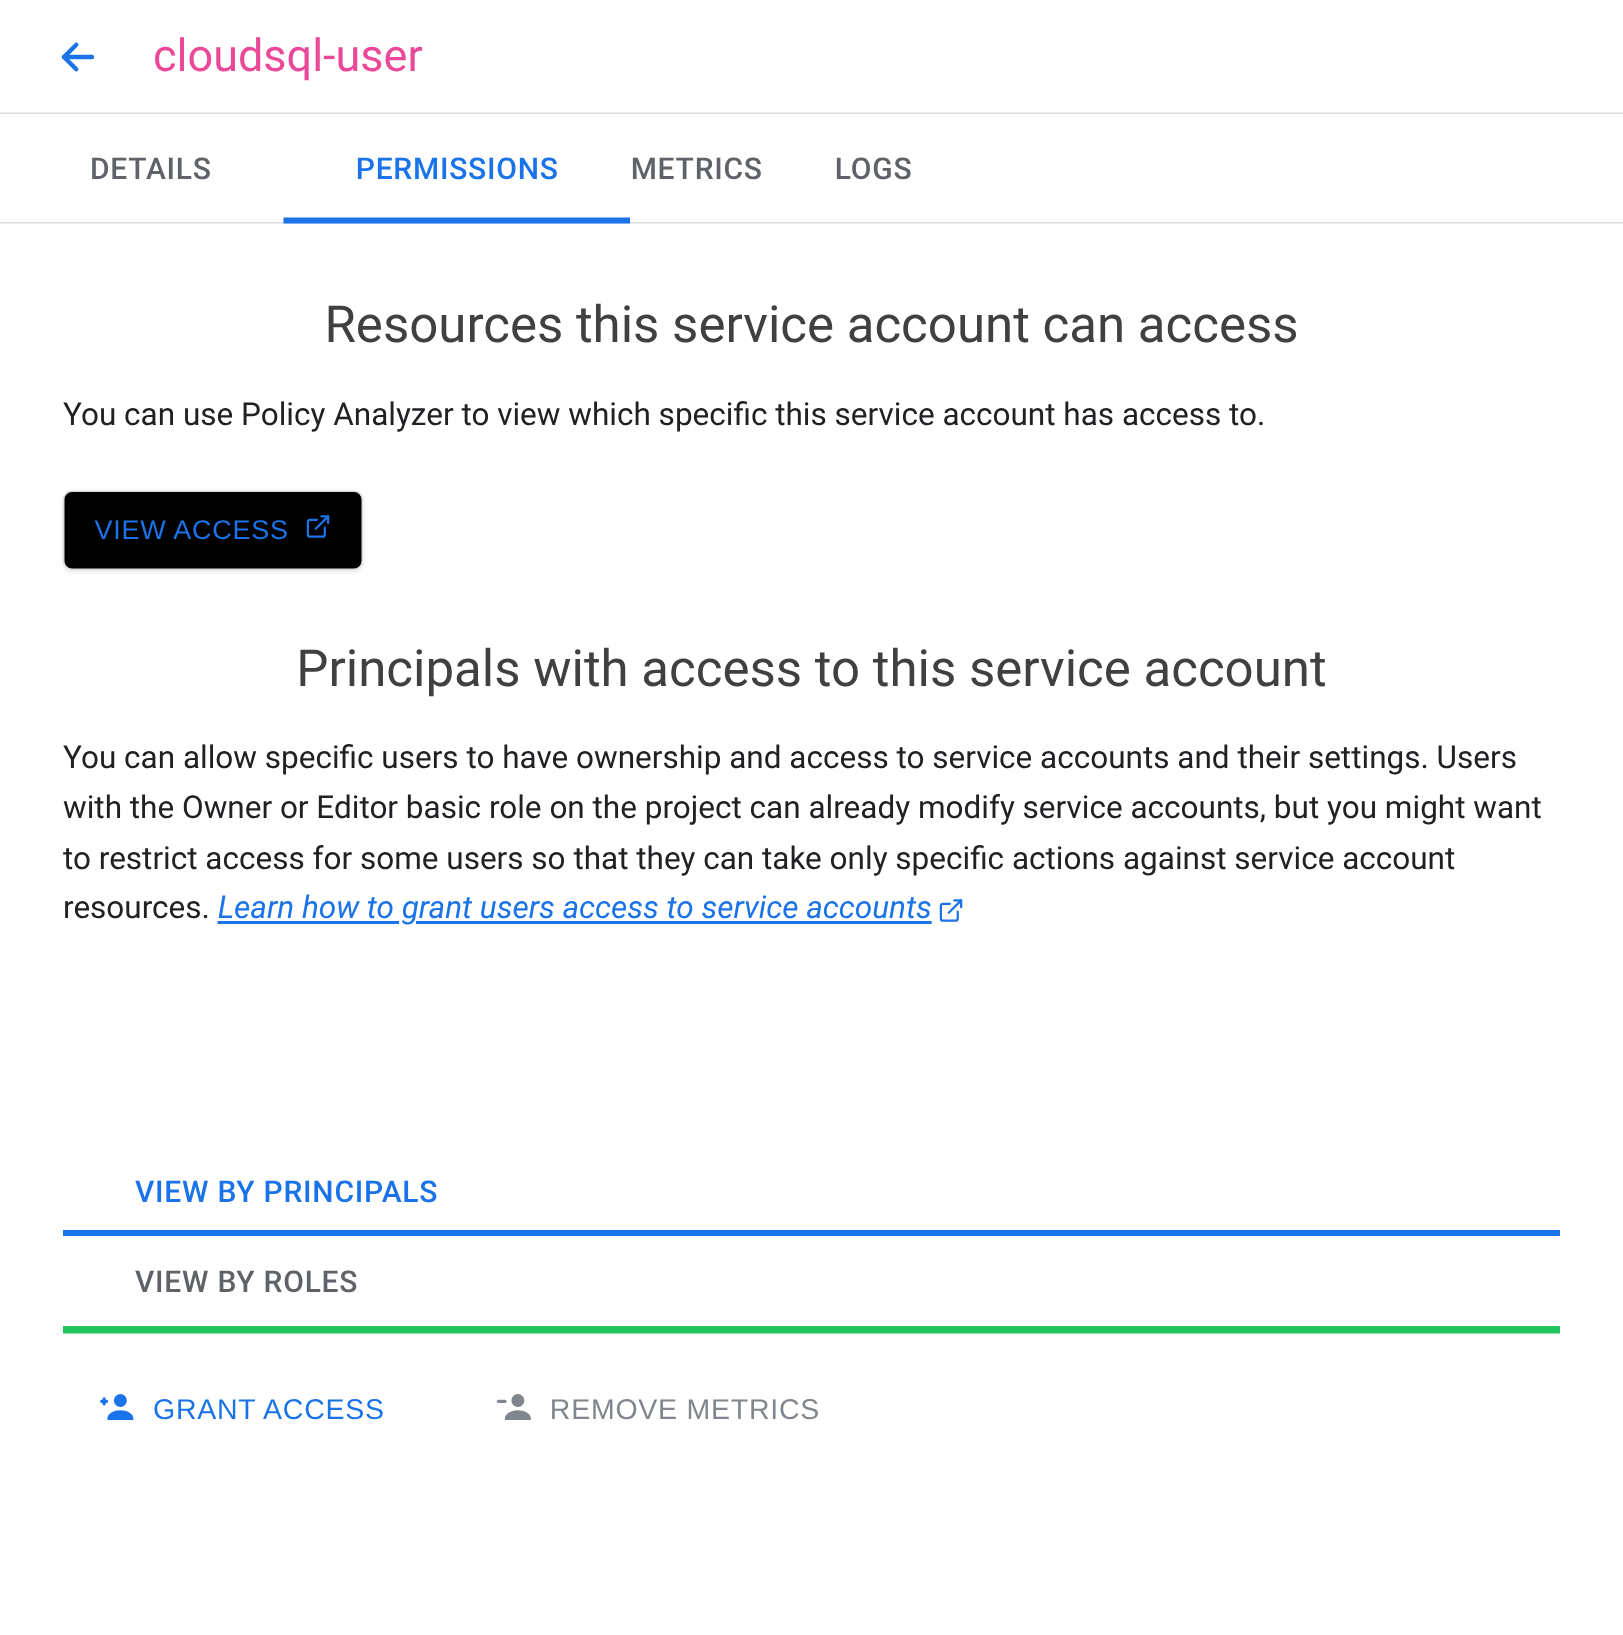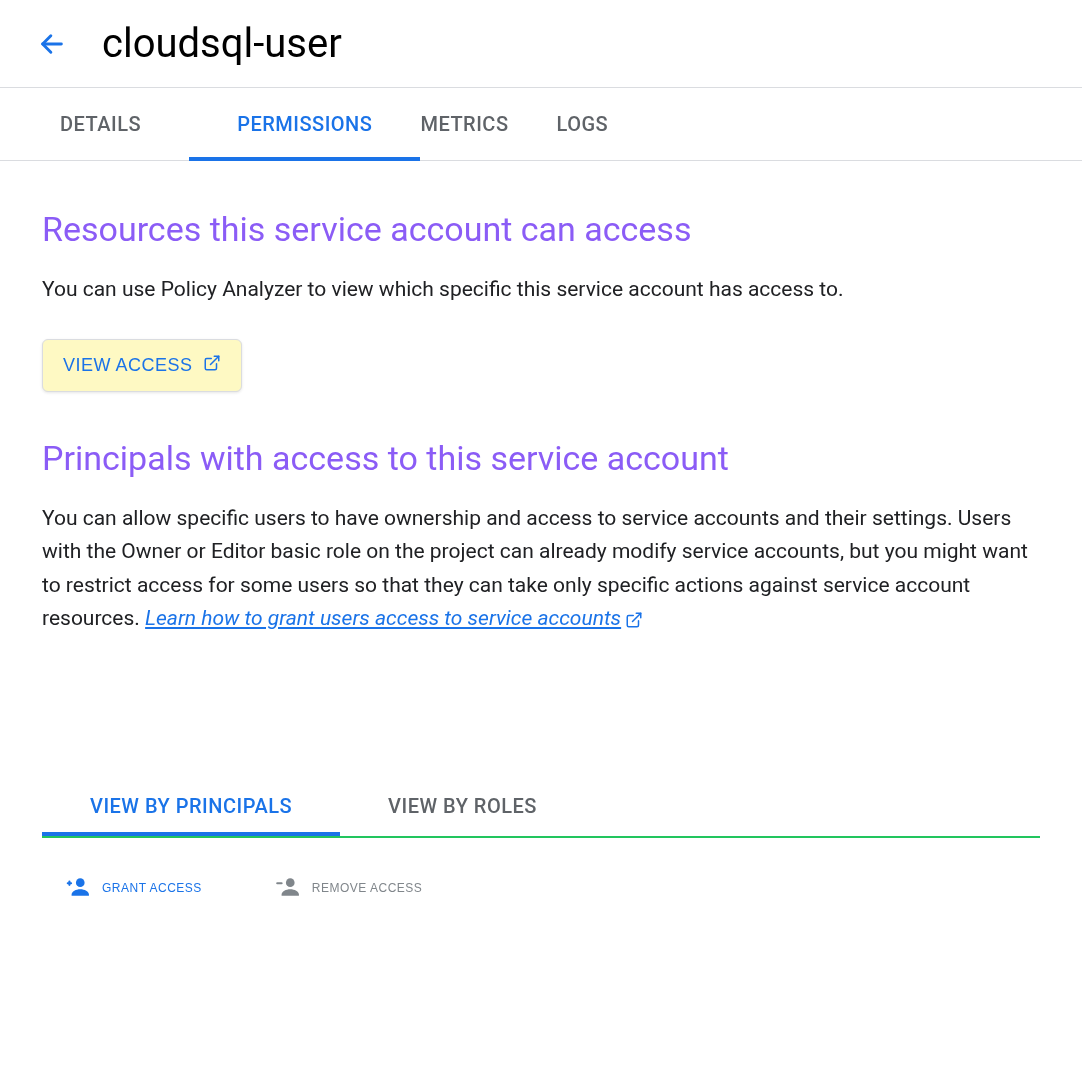--- a/index.html
+++ b/index.html
@@ -18,23 +18,23 @@
     .back-arrow {
       width: 28px;
       height: 28px;
       cursor: pointer;
       color: #1a73e8;
       display: flex;
       align-items: center;
       justify-content: center;
     }
     .page-title {
-      font-size: 40px;
+      font-size: 30px;
       font-weight: 400;
-      color: #000000;
+      color: #ec4899;
     }
     .tabs {
       display: flex;
       border-top: 1px solid #dadce0;
       border-bottom: 1px solid #dadce0;
       padding: 0 60px;
       gap: 0;
     }
     .tab {
       padding: 24px 48px 24px 0;
@@ -58,37 +58,38 @@
       right: 0;
       height: 4px;
       background: #1a73e8;
     }
     .content {
       padding: 48px 42px;
     }
     .section-title {
       font-size: 34px;
       font-weight: 400;
-      color: #8b5cf6;
+      color: #404040;
       margin-bottom: 24px;
+      text-align: center;
     }
     .section-desc {
       font-size: 21px;
       line-height: 1.6;
       color: #202124;
       margin-bottom: 32px;
     }
     .view-access-btn {
       display: inline-flex;
       align-items: center;
       gap: 10px;
       padding: 14px 20px;
       border: 1px solid #dadce0;
       border-radius: 6px;
-      background: #fef9c3;
+      background: #000000;
       color: #1a73e8;
       font-size: 18px;
       font-weight: 500;
       letter-spacing: 0.5px;
       cursor: pointer;
       box-shadow: 0 1px 3px rgba(0,0,0,0.1);
     }
     .section2 {
       margin-top: 46px;
     }
@@ -101,21 +102,22 @@
     .inline-ext-icon {
       display: inline-flex;
       vertical-align: middle;
       margin-left: 4px;
       color: #1a73e8;
     }
     .subtabs {
       display: flex;
       margin-top: 140px;
       gap: 0;
-      border-bottom: 2px solid #22c55e;
+      border-bottom: 5px solid #22c55e;
+      flex-direction: column;
     }
     .subtab {
       padding: 18px 48px 18px 48px;
       font-size: 20px;
       font-weight: 500;
       letter-spacing: 0.5px;
       color: #5f6368;
       cursor: pointer;
       position: relative;
     }
@@ -133,21 +135,21 @@
     }
     .action-row {
       display: flex;
       gap: 72px;
       padding: 36px 0 0 22px;
     }
     .action-btn {
       display: inline-flex;
       align-items: center;
       gap: 12px;
-      font-size: 12px;
+      font-size: 19px;
       font-weight: 500;
       letter-spacing: 0.5px;
       cursor: pointer;
       background: none;
       border: none;
     }
     .action-btn.primary { color: #1a73e8; }
     .action-btn.disabled { color: #80868b; cursor: default; }
     .icon-svg { flex-shrink: 0; }
   </style>
@@ -216,16 +218,16 @@
       <span>GRANT ACCESS</span>
     </button>
     <button class="action-btn disabled">
       <span>
         <svg class="icon-svg" width="26" height="26" viewBox="0 0 24 24" fill="#80868b">
           <circle cx="15" cy="8" r="4"></circle>
           <path d="M15 14c-4 0-8 2-8 5v1h16v-1c0-3-4-5-8-5z"></path>
           <line x1="3" y1="8.5" x2="7" y2="8.5" stroke="#80868b" stroke-width="2" stroke-linecap="round"></line>
         </svg>
       </span>
-      <span>REMOVE ACCESS</span>
+      <span>REMOVE METRICS</span>
     </button>
   </div>
 </div>
 
 </body></html>

